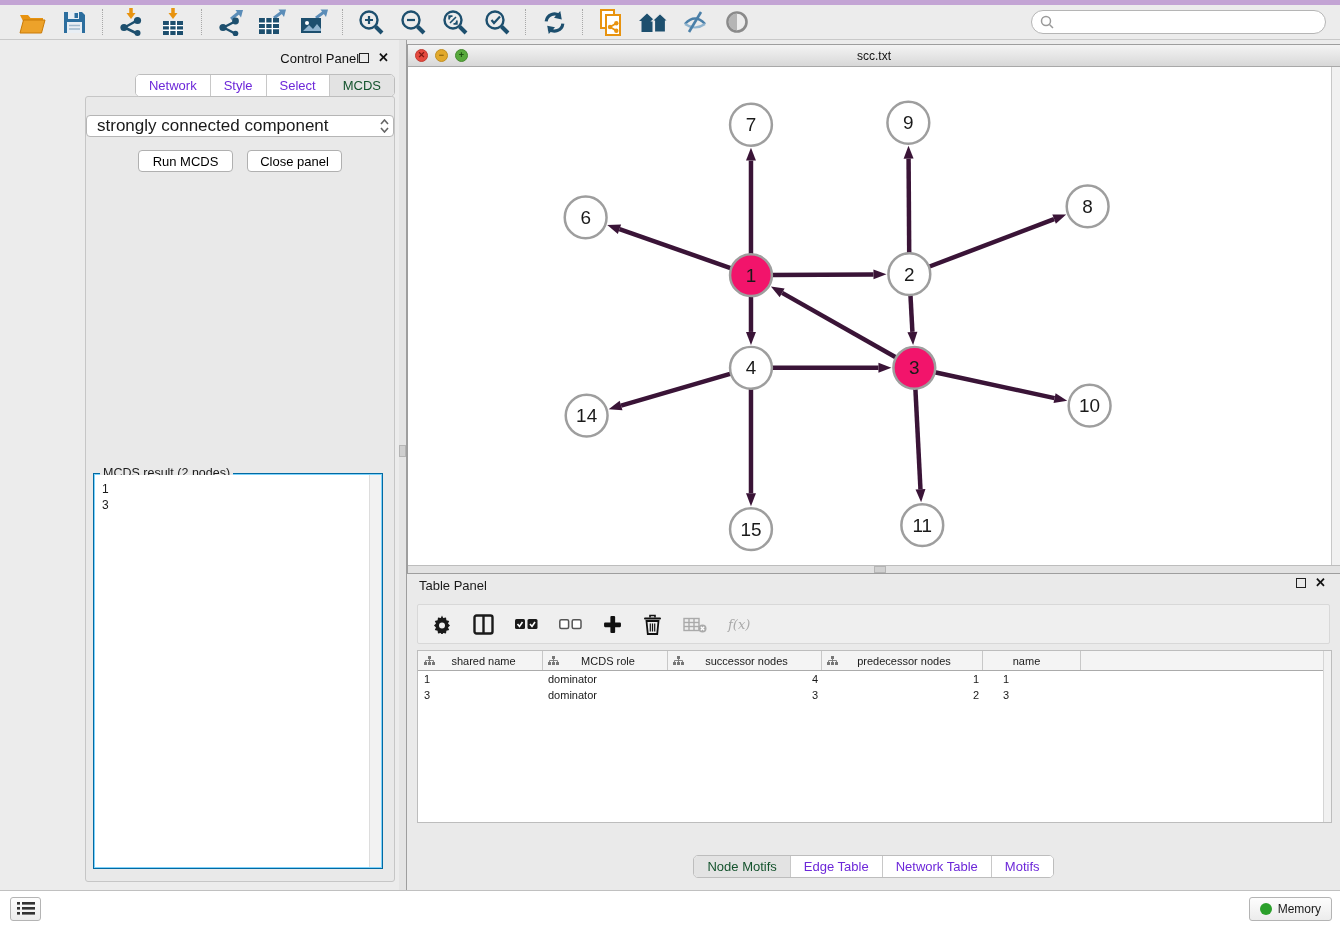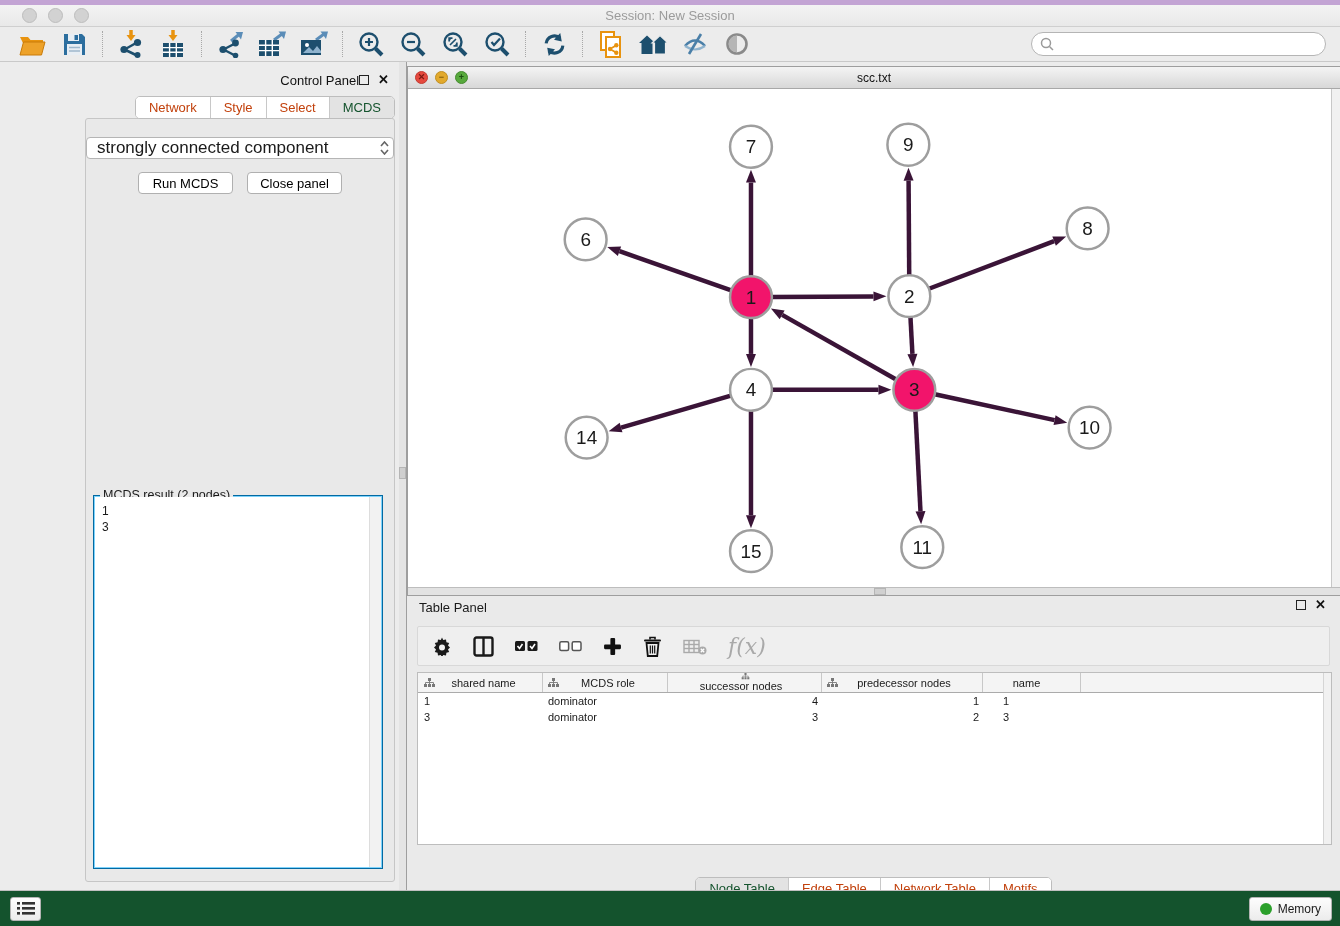--- a/index.html
+++ b/index.html
@@ -32,21 +32,21 @@
 
   
   .cpanel { width:399px; display:flex; flex-direction:column; padding:8px 4px 8px 5px; background:#ececec;align-items:flex-end; }
   .panel-hdr { display:flex; align-items:center; height:20px; padding:0 6px 0 6px; }
   .panel-hdr .ph-title { font-size:13px; color:#111; }
   .panel-hdr .ph-btns { margin-left:auto; display:flex; align-items:center; gap:9px; }
   .float-btn { width:10px; height:10px; border:1.5px solid #222; display:inline-block; }
   .close-x { font-size:13px; font-weight:bold; color:#111; line-height:10px; }
   .tabs-row { display:flex; justify-content:center; margin-top:6px; position:relative; z-index:2; }
   .seg { display:flex; border:1px solid #bdbdbd; border-radius:5px; overflow:hidden; background:#fff; }
-  .seg .tab { padding:3px 13px; font-size:13px; border-right:1px solid #c8c8c8; background:#fff; color:#c2410c; }
+  .seg .tab { padding:3px 13px; font-size:13px; border-right:1px solid #c8c8c8; background:#fff; color:#6d28d9; }
   .seg .tab:last-child { border-right:none; }
   .seg .tab.sel { background:#e3e3e3; color:#14532d; }
   .cp-content { flex:1; margin-top:-1px; background:#e9e9e9; border:1px solid #c6c6c6;
                 border-radius:3px; position:relative; padding-top:18px; }
   .opt-label { text-align:center; font-size:13px; margin-bottom:9px; }
   .select-box { width:308px; height:22px; margin:0 auto; background:#fff; border:1px solid #b5b5b5;
                 border-radius:4px; display:flex; align-items:center; padding:0 4px 0 10px; }
   .select-box .sel-val { flex:1; font-size:17px; }
   .btn-row { display:flex; justify-content:center; gap:14px; margin-top:13px; }
   .mac-btn { min-width:95px; height:22px; background:#fff; border:1px solid #b0b0b0; border-radius:4px;
@@ -84,58 +84,50 @@
   .net-bottom { height:8px; background:#e2e2e2; border-top:1px solid #bdbdbd; position:relative; }
   .net-bottom .grip { position:absolute; left:50%; top:0; width:12px; height:7px;
                       background:#d0d0d0; border:1px solid #b5b5b5; }
 
   
   .tpanel { flex:1; background:#eaeaea; display:flex; flex-direction:column; padding:4px 0 3px 0; }
   .tp-hdr { display:flex; align-items:flex-start; height:20px; padding:0 14px 0 12px; }
   .tp-toolbar { margin:6px 10px 0 10px; height:40px; background:#efefef; border:1px solid #d8d8d8;
                 border-radius:2px; display:flex; align-items:center; gap:21px; padding:0 14px; }
   .tp-toolbar .ti { width:auto; }
-  .fx { font-family:"DejaVu Serif", serif; font-style:italic; font-size:22px; color:#a9a9a9; }
+  .fx { font-family:"DejaVu Serif", serif; font-style:italic; font-size:13px; color:#a9a9a9; }
   .tablewrap { margin:6px 8px 12px 10px; height:173px; background:#fff; border:1px solid #bdbdbd;
                position:relative; overflow:hidden; }
   .tscroll { position:absolute; top:0; bottom:0; right:0; width:8px; background:#f1f1f1; border-left:1px solid #d5d5d5; }
   .thead { display:flex; height:20px; background:#f4f4f4; border-bottom:1px solid #ababab; }
   .th { display:flex; align-items:center; border-right:1px solid #c8c8c8; font-size:11px; padding:0 2px 0 5px; }
   .th .thlabel { flex:1; text-align:center; padding-right:8px; }
   .trow { display:flex; height:16px; font-size:11px; align-items:center; }
   .td { overflow:hidden; white-space:nowrap; }
   .c0{width:125px; padding-left:6px;} .c1{width:125px; padding-left:5px;}
   .c2{width:154px; text-align:right; padding-right:4px;} .c3{width:161px; text-align:right; padding-right:4px;}
   .c4{width:98px; padding-left:20px;}
   .tp-tabs { display:flex; justify-content:center; margin-top:20px; }
 
   
-  .statusbar { height:36px; background:#14532d; border-top:1px solid #c0c0c0;
+  .statusbar { height:36px; background:#ffffff; border-top:1px solid #c0c0c0;
                display:flex; align-items:center; padding:0 8px; }
   .list-btn { width:31px; height:24px; background:linear-gradient(#fdfdfd,#ececec); border:1px solid #b4b4b4;
               border-radius:3px; display:flex; align-items:center; justify-content:center; margin-left:2px; }
   .mem-btn { margin-left:auto; height:24px; background:linear-gradient(#fdfdfd,#ececec); border:1px solid #b4b4b4;
              border-radius:3px; display:flex; align-items:center; gap:6px; padding:0 10px; font-size:12px; }
   .mem-dot { width:12px; height:12px; border-radius:50%; background:#2ba02b; }
 </style>
 </head>
 <body>
 
 <div class="app">
 
   <div class="behind-strip"></div>
 
-  <div class="titlebar">
-    <div class="traffic">
-      <span class="tl"></span>
-      <span class="tl"></span>
-      <span class="tl"></span>
-    </div>
-    <span class="win-title">Session: New Session</span>
-  </div>
 
   <div class="toolbar">
     <div class="tgroup">
       <span class="ti">
         <svg width="27" height="23" viewBox="0 0 27 23">
             <path d="M1 4 h8 l2.5 3 H24 v3 H4 Z" fill="#e8930f"></path>
             <path d="M4.5 9 h21.5 l-3.5 13 H1 Z" fill="#eda22a" stroke="#c97b08" stroke-width="1"></path>
           </svg>
       </span>
       <span class="ti">
@@ -509,21 +501,21 @@
                   <g fill="#777">
                     <rect x="4" y="0" width="3" height="3"></rect>
                     <rect x="0" y="6" width="3" height="3"></rect>
                     <rect x="4" y="6" width="3" height="3"></rect>
                     <rect x="8" y="6" width="3" height="3"></rect>
                   </g>
                   <path d="M5.5 3 v1.5 M1.5 4.5 h8 M1.5 4.5 v1.5 M5.5 4.5 v1.5 M9.5 4.5 v1.5" stroke="#777" stroke-width="0.9" fill="none"></path>
                 </svg>
               <span class="thlabel">MCDS role</span>
             </div>
-            <div class="th c2" style="text-align:left;flex-direction:column;">
+            <div class="th c2" style="text-align:left;">
               <svg width="11" height="10" viewBox="0 0 11 10">
                   <g fill="#777">
                     <rect x="4" y="0" width="3" height="3"></rect>
                     <rect x="0" y="6" width="3" height="3"></rect>
                     <rect x="4" y="6" width="3" height="3"></rect>
                     <rect x="8" y="6" width="3" height="3"></rect>
                   </g>
                   <path d="M5.5 3 v1.5 M1.5 4.5 h8 M1.5 4.5 v1.5 M5.5 4.5 v1.5 M9.5 4.5 v1.5" stroke="#777" stroke-width="0.9" fill="none"></path>
                 </svg>
               <span class="thlabel">successor nodes</span>
@@ -556,21 +548,21 @@
             <div class="td c1">dominator</div>
             <div class="td c2">3</div>
             <div class="td c3">2</div>
             <div class="td c4">3</div>
           </div>
           <div class="tscroll"></div>
         </div>
 
         <div class="tp-tabs">
           <div class="seg">
-            <span class="tab sel">Node Table</span>
+            <span class="tab sel">Node Motifs</span>
             <span class="tab">Edge Table</span>
             <span class="tab">Network Table</span>
             <span class="tab">Motifs</span>
           </div>
         </div>
       </div>
     </div>
   </div>
 
   <div class="statusbar">

